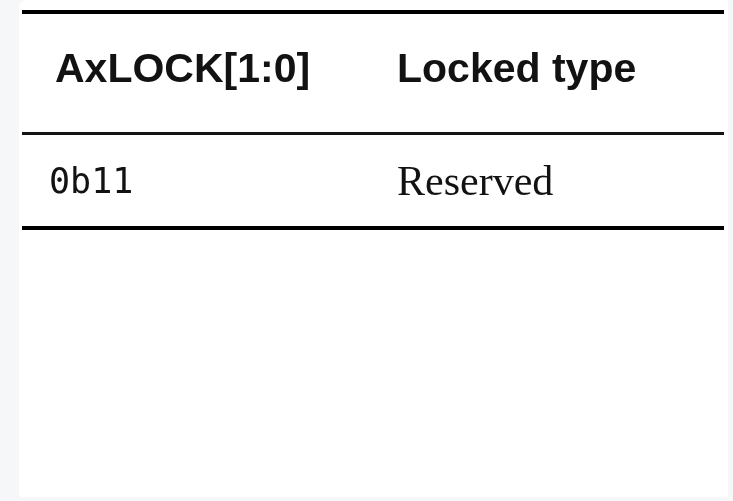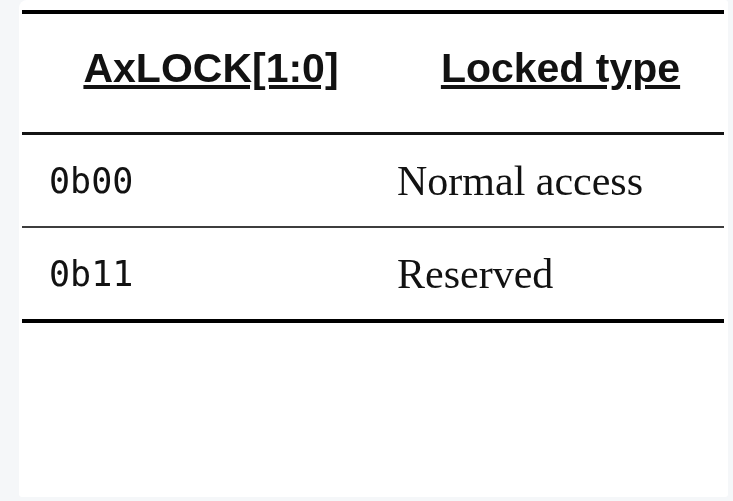--- a/index.html
+++ b/index.html
@@ -31,28 +31,27 @@
     table-layout: fixed;
     border-collapse: collapse;
     border-top: 4px solid var(--border-color, #000000);
     border-bottom: 4px solid var(--border-color, #000000);
     color: var(--text-color, #121212);
   }
   col.col-code { width: 345px; }
   th {
     height: 108px;
     vertical-align: middle;
-    text-align: center;
+    text-align: left;
     font-family: "Liberation Sans", sans-serif;
     font-weight: bold;
     font-size: 41px;
     padding: 0 0 10px 33px;
     border-bottom: 3px solid var(--header-separator-color, #141414);
     white-space: nowrap;
-    text-decoration: underline;
   }
   th.col-access-header { padding-left: 30px; }
   tbody td {
     height: 89px;
     vertical-align: middle;
     white-space: nowrap;
   }
   tbody tr + tr td {
     border-top: 2px solid var(--separator-color, #3d3d3d);
   }
@@ -77,22 +76,18 @@
       <col class="col-access">
     </colgroup>
     <thead>
       <tr>
         <th class="col-code-header">AxLOCK[1:0]</th>
         <th class="col-access-header">Locked type</th>
       </tr>
     </thead>
     <tbody>
       <tr>
-        <td class="code-cell">0b00</td>
-        <td class="access-cell">Normal access</td>
-      </tr>
-      <tr>
         <td class="code-cell">0b11</td>
         <td class="access-cell">Reserved</td>
       </tr>
     </tbody>
   </table>
 </div>
 
 </body></html>

